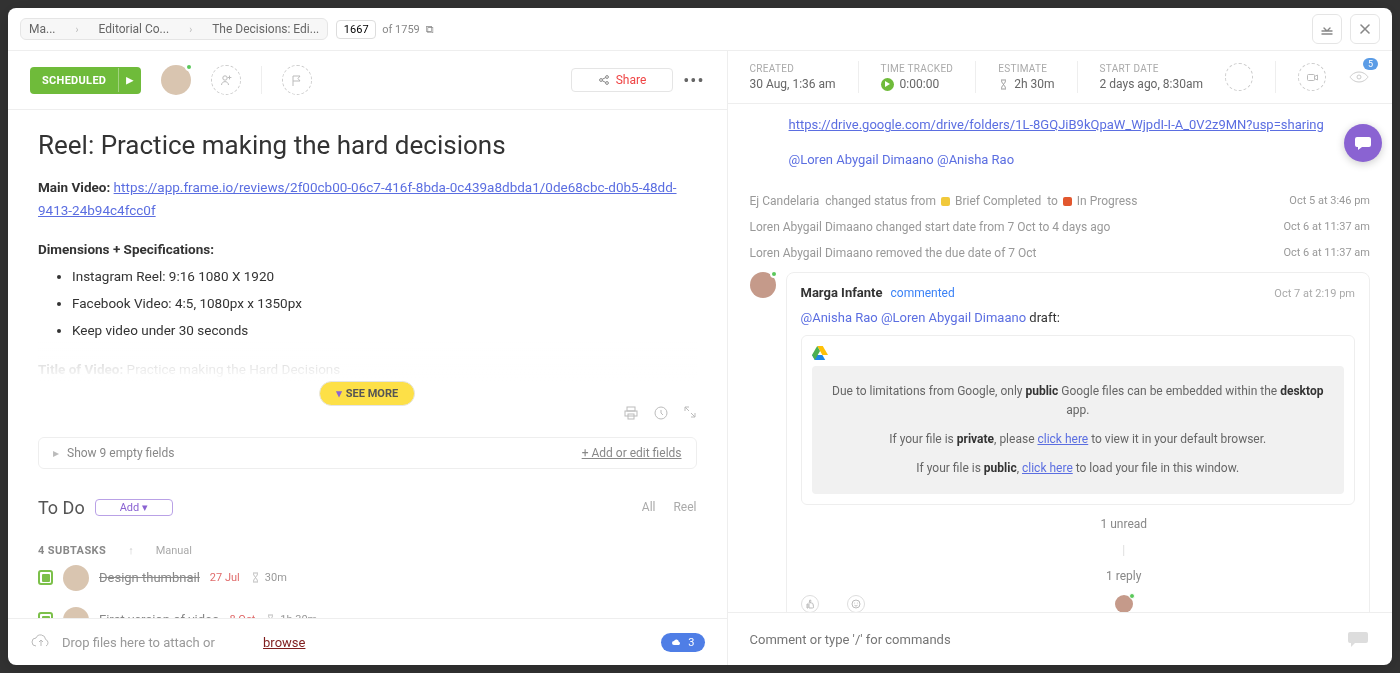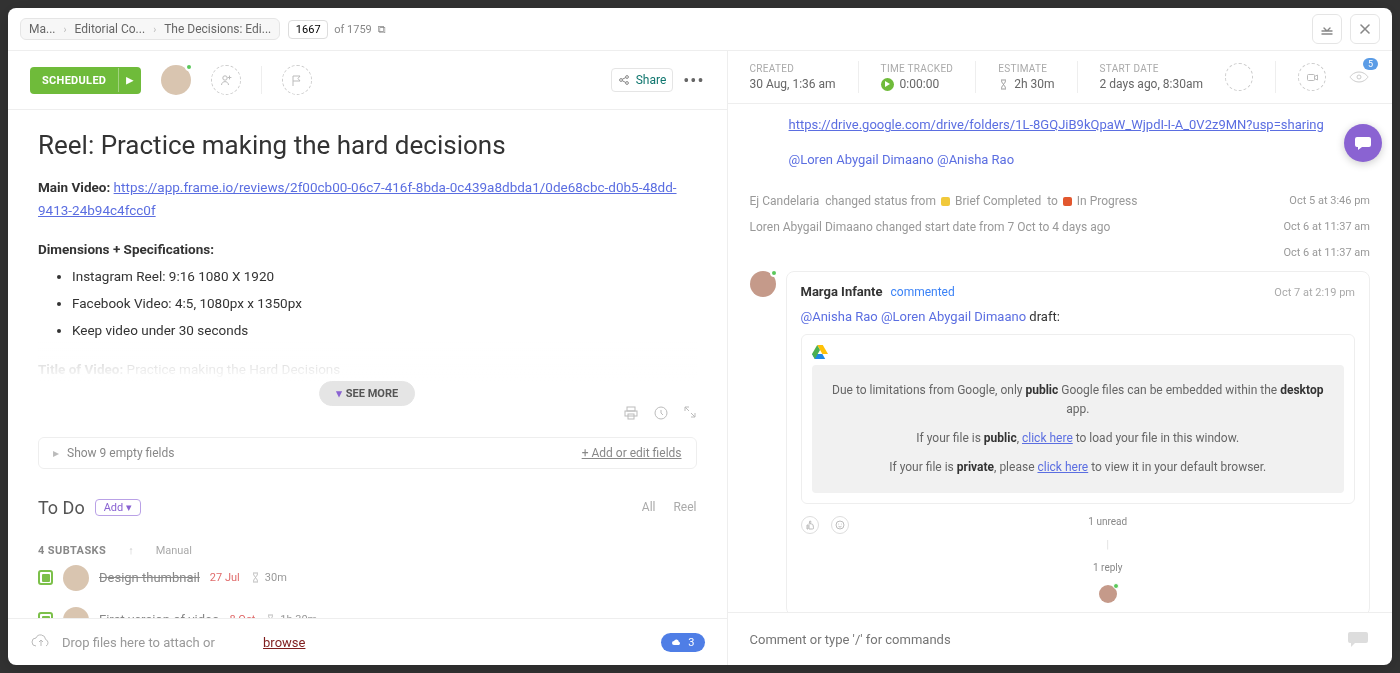--- a/index.html
+++ b/index.html
@@ -1,21 +1,21 @@
 <!DOCTYPE html>
 <html><head>
 <meta charset="utf-8">
 <style>
 * { box-sizing: border-box; margin: 0; padding: 0; font-family: -apple-system, BlinkMacSystemFont, "Segoe UI", Roboto, sans-serif; }
 body { background: #333; padding: 8px; font-size: 13px; color: #333; }
 .window { background: #fff; border-radius: 8px; height: 657px; display: flex; flex-direction: column; overflow: hidden; box-shadow: 0 4px 20px rgba(0,0,0,0.2); }
 
 
 .topbar { display: flex; align-items: center; padding: 6px 12px; border-bottom: 1px solid #eee; gap: 8px; }
-.crumbs { display: flex; align-items: center; gap: 8px; background: #f7f7f7; border: 1px solid #e5e5e5; border-radius: 6px; padding: 3px 8px; color: #666; font-size: 12px; }
+.crumbs { display: flex; align-items: center; gap: 20px; background: #f7f7f7; border: 1px solid #e5e5e5; border-radius: 6px; padding: 3px 8px; color: #666; font-size: 12px; }
 .crumb { max-width: 110px; white-space: nowrap; overflow: hidden; text-overflow: ellipsis; }
 .chev { color: #bbb; font-size: 10px; }
 .pagebox { display: flex; align-items: center; gap: 6px; font-size: 11px; color: #888; }
 .pagebox input { width: 40px; border: 1px solid #ddd; border-radius: 4px; padding: 2px 4px; text-align: center; font-size: 11px; }
 .iconbtn { width: 24px; height: 24px; border: 1px solid #e5e5e5; border-radius: 6px; background: #fff; display: flex; align-items: center; justify-content: center; cursor: pointer; color: #777; }
 .iconbtn.square { width: 30px; height: 30px; border-radius: 6px; }
 .topbar-right { margin-left: auto; display: flex; gap: 8px; }
 
 
 .body { flex: 1; display: flex; min-height: 0; }
@@ -25,43 +25,43 @@
 
 .taskhead { display: flex; align-items: center; padding: 14px 22px; gap: 20px; border-bottom: 1px solid #eee; }
 .statusbtn { background: #6fbb3a; color: #fff; border-radius: 4px; display: flex; align-items: center; font-size: 11px; font-weight: 700; letter-spacing: 0.3px; overflow: hidden; }
 .statusbtn .label { padding: 7px 12px; }
 .statusbtn .drop { border-left: 1px solid rgba(255,255,255,0.35); padding: 7px 7px; font-size: 9px; }
 .avatar { width: 30px; height: 30px; border-radius: 50%; background: #d9c5b0; position: relative; }
 .avatar.small { width: 26px; height: 26px; }
 .avatar .dot { width: 8px; height: 8px; background: #5ac85a; border: 2px solid #fff; border-radius: 50%; position: absolute; top: -2px; right: -2px; }
 .ghostcircle { width: 30px; height: 30px; border-radius: 50%; border: 1px dashed #ccc; display: flex; align-items: center; justify-content: center; color: #bbb; font-size: 12px; }
 .taskhead-right { margin-left: auto; display: flex; align-items: center; gap: 10px; }
-.sharebtn { border: 1px solid #e5e5e5; border-radius: 4px; padding: 4px 6px; font-size: 12px; color: #0f766e; display: flex; align-items: center; gap: 6px; cursor: pointer; }
+.sharebtn { border: 1px solid #e5e5e5; border-radius: 4px; padding: 4px 26px; font-size: 12px; color: #ef4444; display: flex; align-items: center; gap: 6px; cursor: pointer; }
 .dots { font-size: 18px; color: #666; cursor: pointer; letter-spacing: 1px; }
 
 
 .leftcontent { flex: 1; overflow: auto; padding: 12px 30px 0; position: relative; }
 .title { font-size: 26px; font-weight: 400; color: #333; margin: 8px 0 16px; }
 .desc { font-size: 13.5px; color: #333; line-height: 1.7; }
 .desc b { font-weight: 700; }
 .desc a { color: #5b6ee1; text-decoration: underline; }
 .desc ul { padding-left: 34px; margin: 4px 0; }
 .desc li { margin: 4px 0; }
 .fade { position: relative; }
 .fade::after { content: ""; position: absolute; bottom: 0; left: 0; right: 0; height: 40px; background: linear-gradient(transparent, #fff); }
-.seeMore { position: absolute; left: 50%; transform: translateX(-50%); background: #e5e5e5; border: 1px solid #e5e5e5; border-radius: 20px; padding: 5px 16px; font-size: 11px; font-weight: 700; color: #555; cursor: pointer; }
+.seeMore { position: absolute; left: 50%; transform: translateX(-50%); background: #fde047; border: 1px solid #e5e5e5; border-radius: 20px; padding: 5px 16px; font-size: 11px; font-weight: 700; color: #555; cursor: pointer; }
 .descTools { display: flex; justify-content: flex-end; gap: 14px; color: #bbb; padding: 6px 0; }
 
 .fieldsBar { margin-top: 10px; border: 1px solid #eee; border-radius: 6px; padding: 8px 14px; display: flex; align-items: center; font-size: 12px; color: #888; }
 .fieldsBar .add { margin-left: auto; text-decoration: underline; cursor: pointer; }
 
 .todoSection { margin-top: 28px; }
 .todoHead { display: flex; align-items: center; gap: 10px; }
 .todoHead h3 { font-size: 18px; font-weight: 400; color: #555; }
-.addTag { border: 1px solid #b9a1e6; color: #8a63d2; border-radius: 4px; padding: 1px 8px; font-size: 11px; cursor: pointer; }
+.addTag { border: 1px solid #b9a1e6; color: #8a63d2; border-radius: 4px; padding: 1px 24px; font-size: 11px; cursor: pointer; }
 .todoHead .filter { margin-left: auto; font-size: 12px; color: #aaa; display: flex; gap: 18px; }
 
 .subtaskMeta { margin-top: 26px; display: flex; align-items: center; gap: 22px; font-size: 11px; color: #888; }
 .subtaskMeta .count { font-weight: 700; letter-spacing: 0.4px; }
 .subtaskMeta .sort { color: #aaa; }
 
 .subtask { display: flex; align-items: center; gap: 10px; padding: 8px 0; font-size: 13px; }
 .chk { width: 15px; height: 15px; border: 2px solid #7cc04a; border-radius: 3px; display: flex; align-items: center; justify-content: center; }
 .chk .fill { width: 8px; height: 8px; background: #7cc04a; border-radius: 1px; }
 .subtask .name { text-decoration: line-through; color: #888; }
@@ -100,21 +100,21 @@
 .commentHead { display: flex; align-items: baseline; gap: 8px; color: #333; }
 .commentHead .author { font-weight: 700; }
 .commentHead .verb { color: #3b82f6; font-size: 12px; }
 .commentHead .time { margin-left: auto; color: #aaa; font-size: 11px; }
 
 .embedBox { margin-top: 10px; border: 1px solid #eee; border-radius: 6px; padding: 10px; }
 .embedInner { background: #f1f1f1; border-radius: 4px; padding: 16px 12px; font-size: 12px; text-align: center; color: #666; line-height: 1.6; }
 .embedInner a { color: #5b6ee1; text-decoration: underline; }
 .embedInner b { color: #333; }
 
-.commentFoot { display: flex; align-items: flex-start; gap: 12px; margin-top: 12px; color: #bbb; font-size: 10px; }
+.commentFoot { display: flex; align-items: flex-end; gap: 28px; margin-top: 12px; color: #bbb; font-size: 12px; }
 .commentFoot .right { margin-left: auto; display: flex; align-items: center; gap: 12px; color: #888; }
 .thumb, .emoji { width: 18px; height: 18px; border: 1px solid #ddd; border-radius: 50%; display: flex; align-items: center; justify-content: center; font-size: 10px; }
 
 
 .rightFoot { border-top: 1px solid #eee; padding: 14px 22px; display: flex; align-items: center; color: #bbb; font-size: 13px; }
 .rightFoot .bubble { margin-left: auto; color: #ccc; }
 
 
 .floatBtn { position: fixed; right: 18px; top: 124px; width: 38px; height: 38px; border-radius: 50%; background: #8a63d2; color: #fff; display: flex; align-items: center; justify-content: center; box-shadow: 0 2px 8px rgba(0,0,0,0.2); cursor: pointer; }
 
@@ -367,20 +367,21 @@
           </span>
           <span class="time">Oct 5 at 3:46 pm</span>
         </div>
 
         <div class="activityLine">
           <span>Loren Abygail Dimaano changed start date from 7 Oct to 4 days ago</span>
           <span class="time">Oct 6 at 11:37 am</span>
         </div>
 
         <div class="activityLine">
+          <span>Loren Abygail Dimaano removed the due date of 7 Oct</span>
           <span class="time">Oct 6 at 11:37 am</span>
         </div>
 
         <div class="comment">
           <div class="avatar small" style="background:#c59a8a">
               <span class="dot"></span>
             </div>
           <div class="commentBody">
             <div class="commentHead">
               <span class="author">Marga Infante</span>
@@ -396,22 +397,22 @@
             <div class="embedBox">
               <div style="font-size:14px;margin-bottom:6px">
                 <svg width="16" height="14" viewBox="0 0 16 14">
                     <path d="M5.2 0h5.6l5.2 9H10.4z" fill="#ffc107"></path>
                     <path d="M0 9l2.8 5h10.4l-2.8-5z" fill="#1e88e5"></path>
                     <path d="M5.2 0L0 9l2.8 5 5.2-9z" fill="#4caf50"></path>
                   </svg>
               </div>
               <div class="embedInner">
                 <div><span>Due to limitations from Google, only </span><b>public</b><span> Google files can be embedded within the </span><b>desktop</b><span> app.</span></div>
+                <div style="margin-top:10px"><span>If your file is </span><b>private</b><span>, please </span><a href="#">click here</a><span> to view it in your default browser.</span></div>
                 <div style="margin-top:10px"><span>If your file is </span><b>public</b><span>, </span><a href="#">click here</a><span> to load your file in this window.</span></div>
-                <div style="margin-top:10px"><span>If your file is </span><b>private</b><span>, please </span><a href="#">click here</a><span> to view it in your default browser.</span></div>
               </div>
             </div>
             <div class="commentFoot">
               <span class="thumb">
                 <svg width="10" height="10" viewBox="0 0 10 10">
                     <path d="M2 5v4h1V5zM4 9h3.5a1 1 0 001-1.2L8 5a1.3 1.3 0 00-1.3-1H5.5l.3-1.6A1 1 0 004.8 1L4 4.5z" stroke="#bbb" fill="none"></path>
                   </svg>
               </span>
               <span class="emoji">
                 <svg width="10" height="10" viewBox="0 0 10 10">

